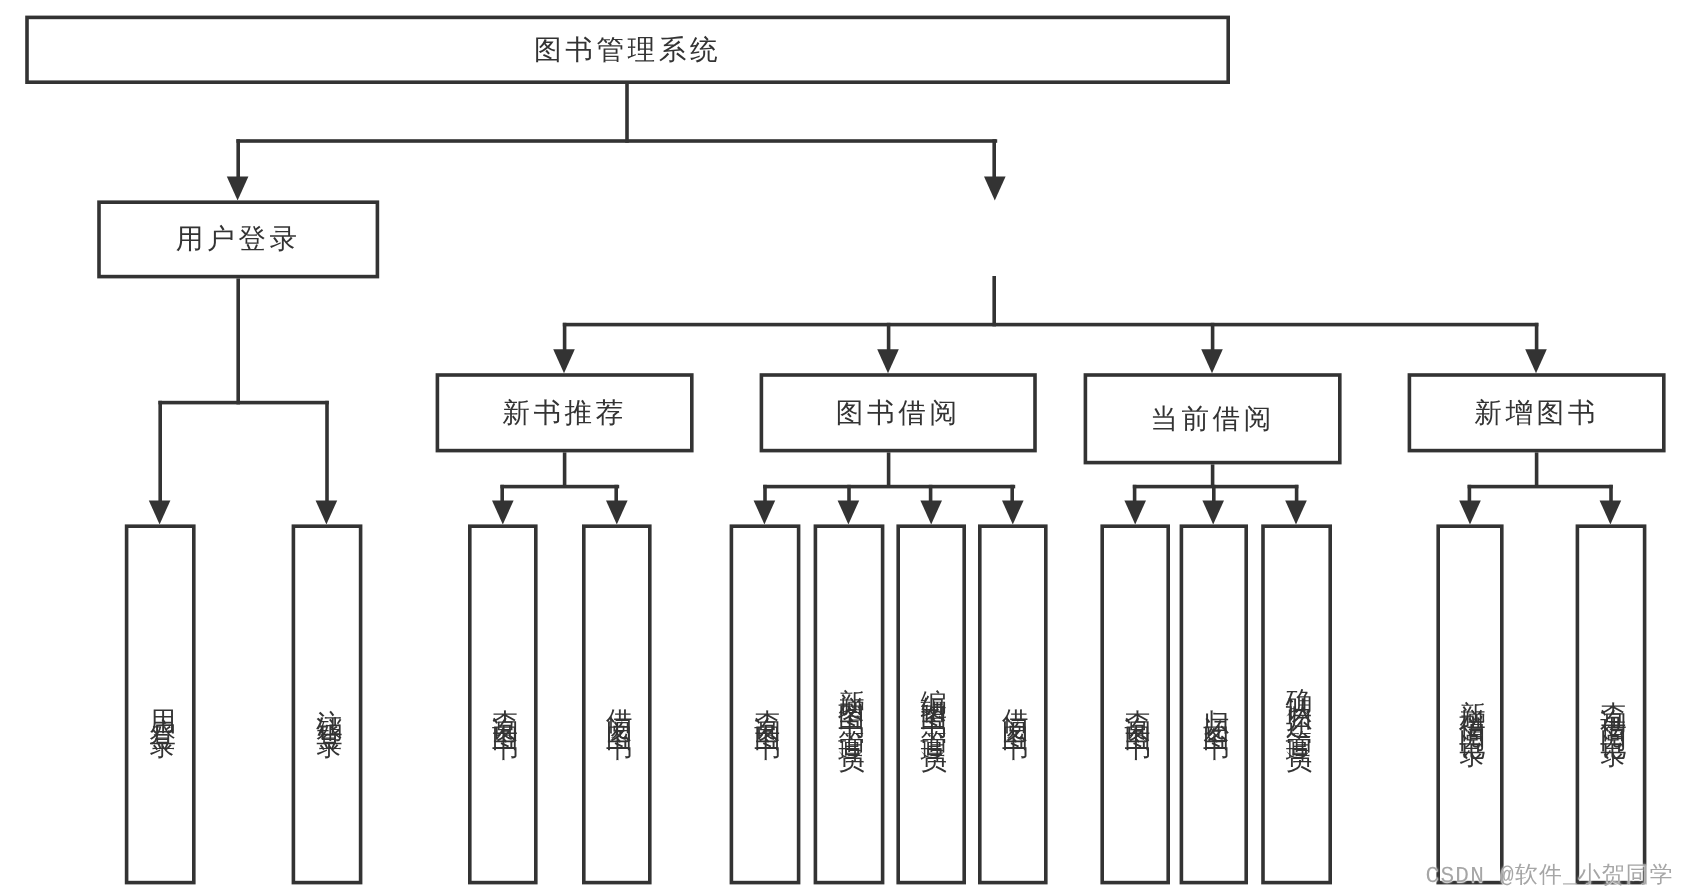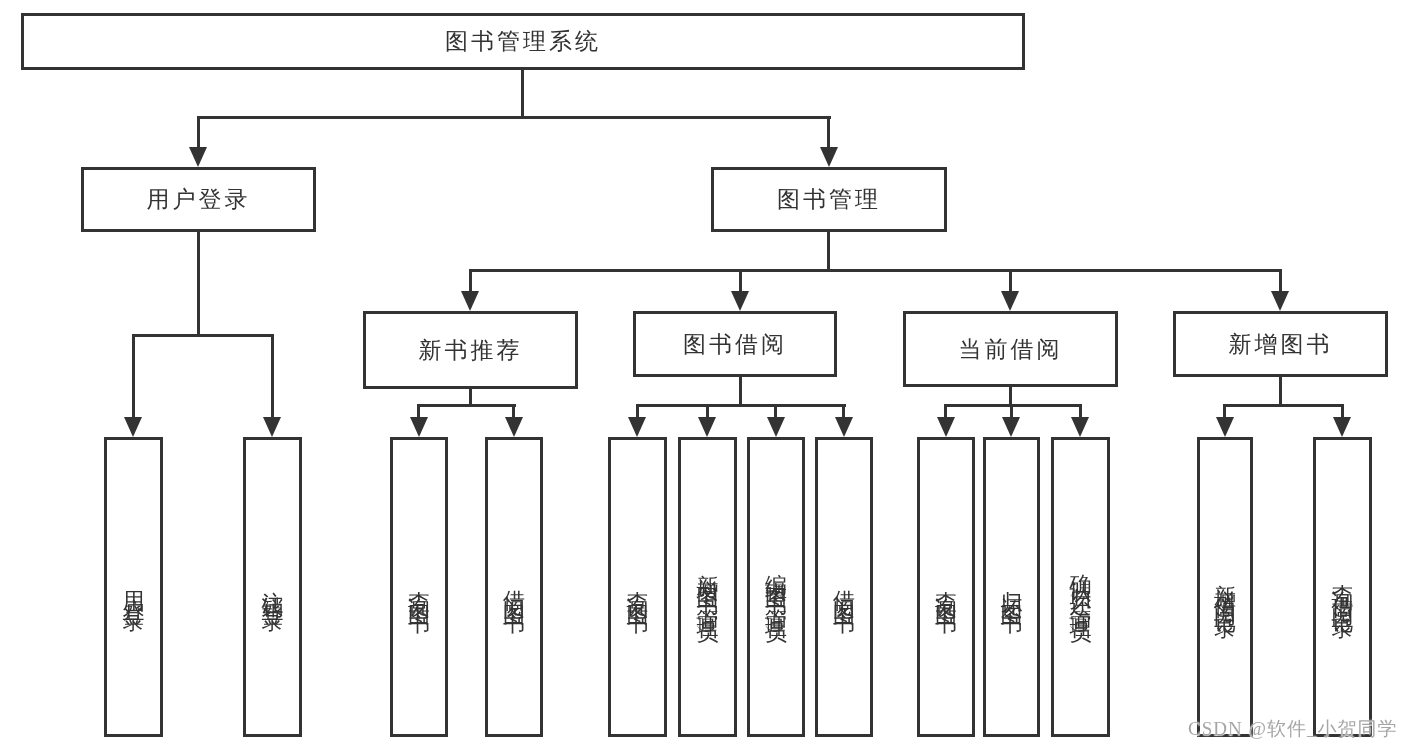--- a/index.html
+++ b/index.html
@@ -3,21 +3,21 @@
 <meta charset="utf-8">
 <style>
   :root{
     --line-color:#333333;
     --box-background:#ffffff;
     --watermark-color:#a6a6a6;
   }
   html,body{margin:0;padding:0;background:#fff;}
   .canvas{
     position:relative;width:1405px;height:747px;background:var(--box-background);
-    font-family:Liberation Serif, serif;overflow:hidden;
+    font-family:Liberation Mono, monospace;overflow:hidden;
   }
   .box{
     position:absolute;box-sizing:border-box;border:3px solid var(--line-color);
     background:var(--box-background);display:flex;align-items:center;justify-content:center;
     color:#333;z-index:2;
   }
   .hlabel{font-size:23px;letter-spacing:3px;white-space:nowrap;}
   .vlabel{
     writing-mode:vertical-rl;text-orientation:mixed;
     font-size:22px;letter-spacing:7px;line-height:1;white-space:nowrap;
@@ -100,28 +100,25 @@
   <i class="ah" style="left:1216px;top:417px"></i>
   <i class="ah" style="left:1333px;top:417px"></i>
 
   <div class="box" style="left:21px;top:13px;width:1004px;height:57px">
     <span class="hlabel">图书管理系统</span>
   </div>
 
   <div class="box" style="left:81px;top:167px;width:235px;height:65px">
     <span class="hlabel">用户登录</span>
   </div>
-  <div class="box" style="left:711px;top:167px;width:236px;height:65px">
-    <span class="hlabel">图书管理</span>
-  </div>
 
-  <div class="box" style="left:363px;top:311px;width:215px;height:78px">
+  <div class="box" style="left:363px;top:311px;width:215px;height:66px">
     <span class="hlabel">新书推荐</span>
   </div>
-  <div class="box" style="left:633px;top:311px;width:204px;height:66px">
+  <div class="box" style="left:633px;top:311px;width:231px;height:66px">
     <span class="hlabel">图书借阅</span>
   </div>
   <div class="box" style="left:903px;top:311px;width:215px;height:76px">
     <span class="hlabel">当前借阅</span>
   </div>
   <div class="box" style="left:1173px;top:311px;width:215px;height:66px">
     <span class="hlabel">新增图书</span>
   </div>
 
   <div class="box leaf" style="left:104px;top:437px;width:59px;height:300px">

